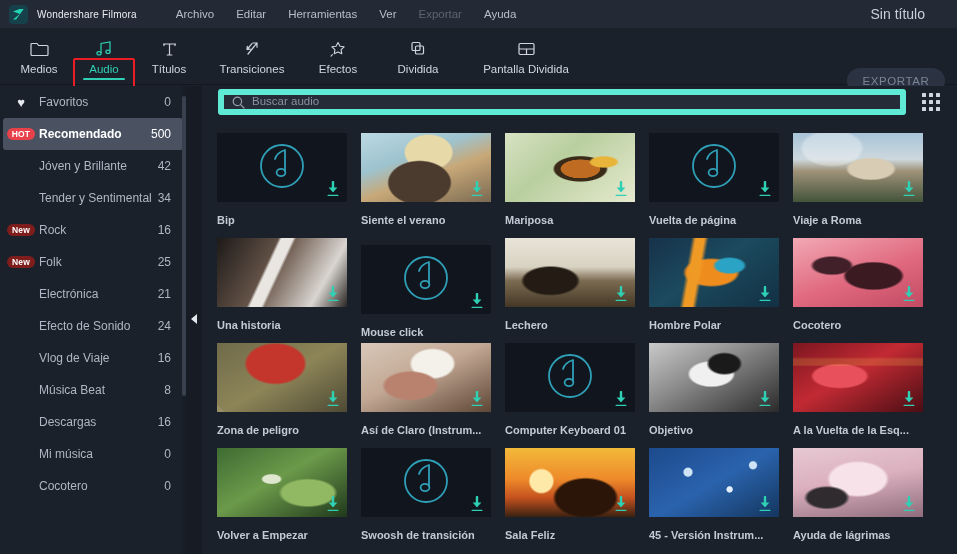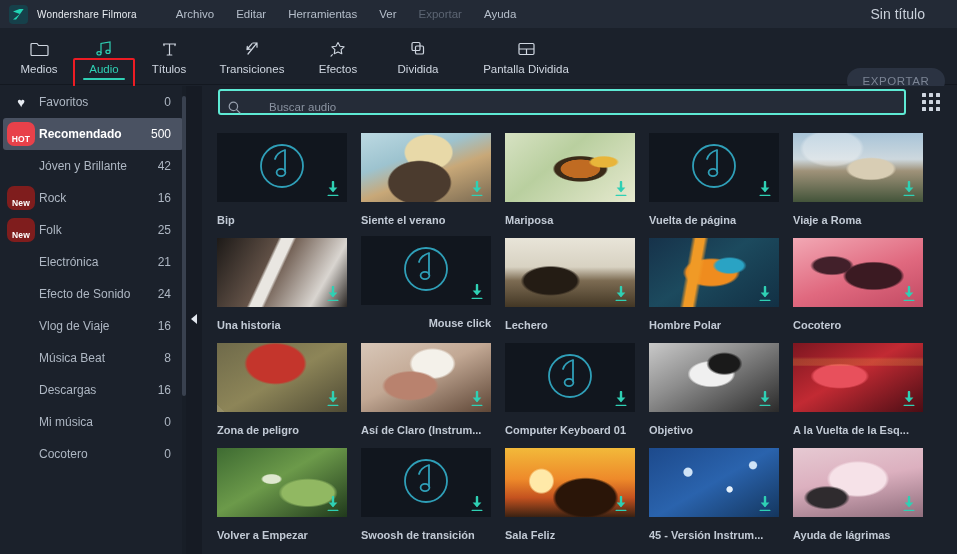--- a/index.html
+++ b/index.html
@@ -72,21 +72,21 @@
     background: #1b212b; overflow: hidden;
   }
   .side-row {
     position: relative; height: 32px; display: flex; align-items: center;
     margin: 0 3px; border-radius: 3px; cursor: default;
   }
   .side-row.selected { background: #4a5262; }
   .side-badge-slot { width: 36px; display: flex; align-items: center; justify-content: center; flex: 0 0 auto; }
   .badge {
     font-size: 8.5px; font-weight: bold; color: #fff; border-radius: 7px;
-    padding: 13px 5px 2px; letter-spacing: .2px; line-height: 1;
+    padding: 2px 5px 2px; letter-spacing: .2px; line-height: 1;
   }
   .badge.hot { background: #e8414a; }
   .badge.new { background: #7f1d1d; }
   .heart { color: #e7ecf2; font-size: 13px; line-height: 1; }
   .side-label { font-size: 12px; color: #aeb7c3; flex: 1 1 auto; }
   .side-row.selected .side-label { color: #ffffff; font-weight: bold; }
   .side-count { font-size: 12px; color: #aeb7c3; margin-right: 12px; }
   .side-row.selected .side-count { color: #ffffff; }
 
   
@@ -110,22 +110,22 @@
   }
 
   
   #content {
     position: absolute; left: 202px; top: 86px; width: 755px; height: 468px;
     background: #1b212b;
   }
   #searchbar-row { position: absolute; left: 0; top: 0; width: 755px; height: 34px; }
   #search-box {
     position: absolute; left: 16px; top: 3px; width: 688px; height: 26px;
-    background: #252c38; border: 2px solid #5eead4; border-radius: 3px;
-    display: flex; align-items: flex-end; gap: 21px;
+    background: #252c38; border: 6px solid #5eead4; border-radius: 3px;
+    display: flex; align-items: flex-start;
   }
   #search-icon { margin-left: 8px; width: 13px; height: 13px; flex: 0 0 auto; }
   #search-input {
     background: transparent; border: 0; outline: 0; margin-left: 7px;
     font-family: "Liberation Sans", sans-serif; font-size: 11.5px; color: #c9d0da; width: 600px;
   }
   #search-input::placeholder { color: #8a93a1; }
   #grid-toggle {
     position: absolute; left: 718px; top: 5px; width: 22px; height: 22px;
     display: grid; grid-template-columns: repeat(3, 4px); grid-template-rows: repeat(3, 4px);
@@ -266,20 +266,25 @@
       <div class="side-label">Recomendado</div>
       <div class="side-count">500</div>
     </div>
 
     <div class="side-row">
       <div class="side-badge-slot"></div>
       <div class="side-label">Jóven y Brillante</div>
       <div class="side-count">42</div>
     </div>
 
+    <div class="side-row">
+      <div class="side-badge-slot"></div>
+      <div class="side-label">Tender y Sentimental</div>
+      <div class="side-count">34</div>
+    </div>
 
     <div class="side-row">
       <div class="side-badge-slot">
           <span class="badge new">New</span>
         </div>
       <div class="side-label">Rock</div>
       <div class="side-count">16</div>
     </div>
 
     <div class="side-row">
@@ -446,21 +451,21 @@
               <div style="position: absolute; inset: 0px; background: linear-gradient(115deg, transparent 38%, rgb(233, 230, 225) 40%, rgb(233, 230, 225) 47%, transparent 49%);"></div>
             </div>
             <div class="dl"><svg width="14" height="16" viewBox="0 0 14 16">
                 <path d="M7 1v8.4" stroke="#2fd0b4" stroke-width="2.4" stroke-linecap="round"></path>
                 <path d="M2.6 6.6L7 11.2l4.4-4.6z" fill="#2fd0b4"></path>
                 <path d="M2.2 14.4h9.6" stroke="#2fd0b4" stroke-width="1.4" stroke-linecap="round"></path>
               </svg></div>
           </div>
           <div class="cardlabel">Una historia</div>
         </div>
-        <div class="card" style="left: 159px; top: 116px; text-align: right;">
+        <div class="card" style="left: 159px; top: 125px;">
           <div class="thumb placeholder">
             <div><svg width="56" height="56" viewBox="0 0 56 56" aria-hidden="true">
                 <path d="M28 7a21 21 0 1 0 0 42 21 21 0 0 0 0-42" fill="none" stroke="#2f9fb8" stroke-width="1.8"></path>
                 <path d="M31 12v22" fill="none" stroke="#2f9fb8" stroke-width="1.8"></path>
                 <path d="M31 12c-6 2-9 5-10 9" fill="none" stroke="#2f9fb8" stroke-width="1.8" stroke-linecap="round"></path>
                 <ellipse cx="27" cy="34.5" rx="4.4" ry="3.6" fill="none" stroke="#2f9fb8" stroke-width="1.8"></ellipse>
               </svg></div>
             <div class="dl"><svg width="14" height="16" viewBox="0 0 14 16">
                 <path d="M7 1v8.4" stroke="#2fd0b4" stroke-width="2.4" stroke-linecap="round"></path>
                 <path d="M2.6 6.6L7 11.2l4.4-4.6z" fill="#2fd0b4"></path>

